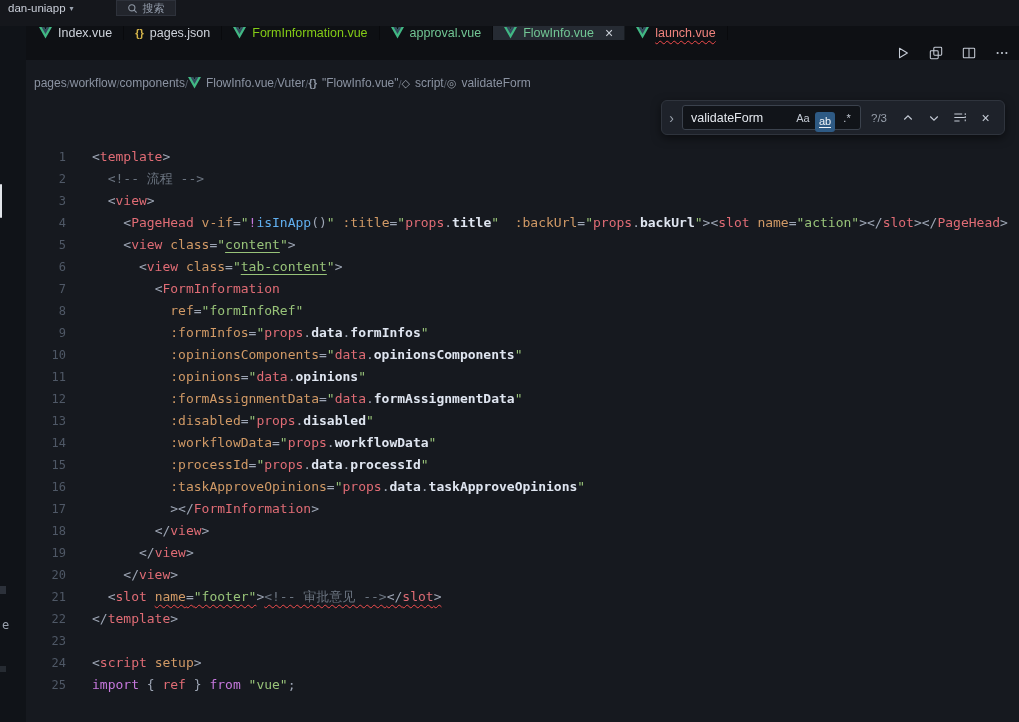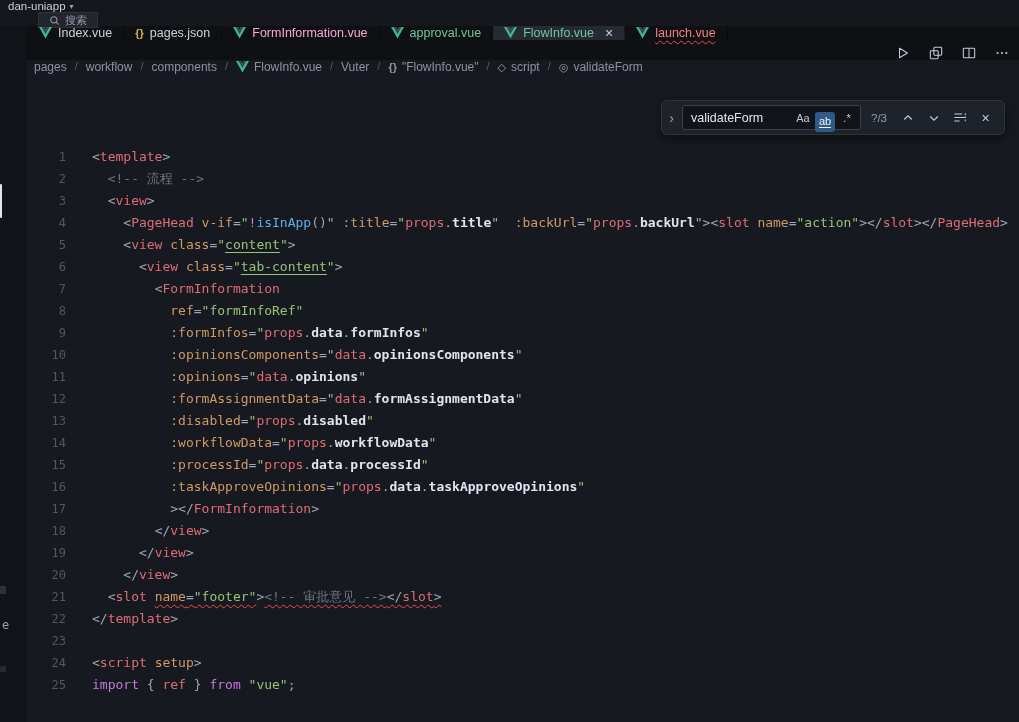--- a/index.html
+++ b/index.html
@@ -1,45 +1,45 @@
 <!DOCTYPE html>
 <html><head>
 <meta charset="utf-8">
 <style>
   * { box-sizing: border-box; }
   body { margin:0; background:#0c0e11; }
   .app { position:relative; width:1019px; height:722px; overflow:hidden;
          background:#16191f; font-family:"Liberation Sans", sans-serif; }
 
   
-  .titlebar { height:26px; background:#15171c; display:flex; align-items:flex-start; padding:0 12px 0 2px;flex-direction:column; }
+  .titlebar { height:26px; background:#15171c; display:flex; align-items:flex-start; padding:0 12px 0 2px; }
   .menu { display:flex; align-items:center; gap:4px; color:#c9ced8; font-size:11.5px; height:16px; padding:0 6px; }
   .menu .chev { font-size:8px; color:#9aa2ae; }
   .searchbox { margin-left:36px; height:16px; margin-top:0; display:flex; align-items:center; gap:5px;
                background:#22252c; border:1px solid #2e323b; border-radius:0; padding:0 10px;
                color:#939cab; font-size:11px; }
 
   
   .tabbar { height:34px; background:#0e1014; display:flex;flex-direction:column; }
   .tabs { display:flex; padding-left:28px; }
   .tab { display:flex; align-items:center; gap:6px; padding:0 11px;
          border-right:1px solid rgba(0,0,0,.35); font-size:12.5px; white-space:nowrap; }
   .tab.active { background:#262b33; }
   .tab-close { color:#ccd1d9; font-size:14px; margin-left:5px; line-height:1; }
-  .tl-normal  { color:#ced3db } .tl-modified { color:#f9a8d4 }
+  .tl-normal  { color:#ced3db } .tl-modified { color:#84cc16 }
   .tl-added   { color:#72c795 } .tl-error    { color:#ef837d }
   .icon { display:inline-flex; align-items:center; }
   .braces { font-weight:700; font-size:11px; line-height:1; }
   .braces.y { color:#d4b44a } .braces.g { color:#8d95a3 }
   .symglyph { font-size:11px; color:#9aa2ae; line-height:1; }
   .tab-actions { margin-left:auto; display:flex; align-items:center; gap:7px; padding-right:4px; }
   .abtn { width:26px; height:26px; display:flex; align-items:center; justify-content:center; border-radius:4px; }
 
   
-  .breadcrumbs { height:30px; display:flex; align-items:flex-start; padding-left:34px; gap:8px;
+  .breadcrumbs { height:30px; display:flex; align-items:flex-end; padding-left:34px; 
                  background:#16191f; font-size:12px; color:#8b93a2; white-space:nowrap; }
   .crumb { display:flex; align-items:center; gap:5px; }
   .crumb-sep { color:#555c68; font-size:11px; }
 
   
   .editor { position:relative; width:1019px; height:632px; background:#16191f; }
   .code { position:absolute; inset:0; padding-top:56px; overflow:hidden;
           font-family:"DejaVu Sans Mono", monospace; font-size:13px; line-height:22px; }
   .cline { display:flex; height:22px; padding-left:26px; }
   .ln { flex:0 0 40px; text-align:right; color:#4f5866; font-size:12px; line-height:22px; }

